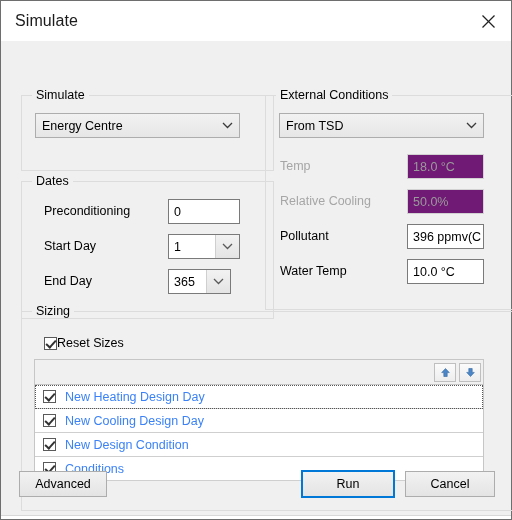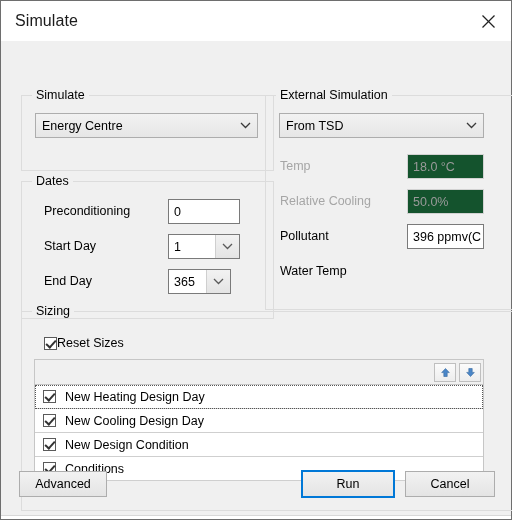--- a/index.html
+++ b/index.html
@@ -143,21 +143,21 @@
     display: flex;
     align-items: center;
     padding-left: 5px;
     font-size: 12.5px;
     color: #000;
     overflow: hidden;
     white-space: nowrap;
   }
   .field.disabled {
     border: 1px solid #d2d2d2;
-    background: #14532d;
+    background: #701a75;
     color: #9a9a9a;
   }
   .lbl {
     position: absolute;
     font-size: 12.5px;
     color: #000;
     white-space: nowrap;
   }
   .lbl.disabled { color: #a6a6a6; }
 
@@ -233,21 +233,21 @@
     display: flex;
     align-items: center;
     padding-left: 8px;
     gap: 9px;
     cursor: default;
   }
   .list-row.focused {
     outline: 1px dotted #555;
     outline-offset: -1px;
   }
-  .list-row .rowtext { font-size: 12.5px; color: #000000; }
+  .list-row .rowtext { font-size: 12.5px; color: #3b82f6; }
 
   
   .footer {
     position: absolute;
     left: 0; right: 0;
     bottom: 0;
     height: 62px;
   }
   .btn {
     position: absolute;
@@ -289,21 +289,21 @@
         <line x1="1.5" y1="1.5" x2="13.5" y2="13.5" stroke="#222" stroke-width="1.2"></line>
         <line x1="13.5" y1="1.5" x2="1.5" y2="13.5" stroke="#222" stroke-width="1.2"></line>
       </svg>
     </div>
   </div>
 
   <div class="content">
 
     <fieldset class="group" id="group-simulate">
       <div class="group-title">Simulate</div>
-      <div class="combo" style="left:13px; top:17px; width:223px;">
+      <div class="combo" style="left:13px; top:17px; width:205px;">
         <span class="combo-text">Energy Centre</span>
         <span class="chev">
           <svg width="11" height="7" viewBox="0 0 11 7">
               <polyline points="1,1 5.5,5.5 10,1" fill="none" stroke="#3a3a3a" stroke-width="1.3"></polyline>
             </svg>
         </span>
       </div>
     </fieldset>
 
     <fieldset class="group" id="group-dates">
@@ -327,41 +327,42 @@
         <span class="ce-text">365</span>
         <span class="ce-btn">
           <svg width="11" height="7" viewBox="0 0 11 7">
               <polyline points="1,1 5.5,5.5 10,1" fill="none" stroke="#5a5a5a" stroke-width="1.3"></polyline>
             </svg>
         </span>
       </div>
     </fieldset>
 
     <fieldset class="group" id="group-external">
-      <div class="group-title">External Simulation</div>
+      <div class="group-title">External Conditions</div>
 
       <div class="combo" style="left:13px; top:17px; width:205px;">
         <span class="combo-text">From TSD</span>
         <span class="chev">
           <svg width="11" height="7" viewBox="0 0 11 7">
               <polyline points="1,1 5.5,5.5 10,1" fill="none" stroke="#3a3a3a" stroke-width="1.3"></polyline>
             </svg>
         </span>
       </div>
 
       <div class="lbl disabled" style="left:14px; top:63px;">Temp</div>
       <div class="field disabled" style="left:141px; top:58px; width:77px;">18.0 °C</div>
 
       <div class="lbl disabled" style="left:14px; top:98px;">Relative Cooling</div>
       <div class="field disabled" style="left:141px; top:93px; width:77px;">50.0%</div>
 
       <div class="lbl" style="left:14px; top:133px;">Pollutant</div>
       <div class="field" style="left:141px; top:128px; width:77px;">396 ppmv(C</div>
 
       <div class="lbl" style="left:14px; top:168px;">Water Temp</div>
+      <div class="field" style="left:141px; top:163px; width:77px;">10.0 °C</div>
     </fieldset>
 
     <fieldset class="group" id="group-sizing">
       <div class="group-title">Sizing</div>
 
       <div class="reset-row">
         <span class="cb checked"></span>
         <span class="rtxt">Reset Sizes</span>
       </div>
 

